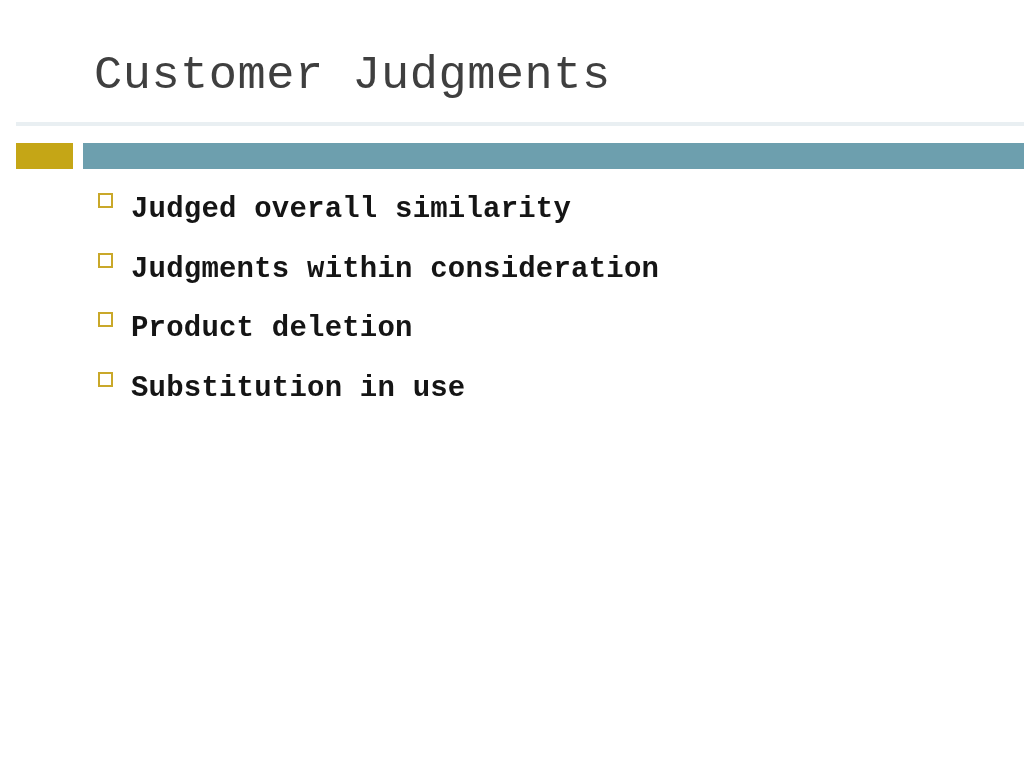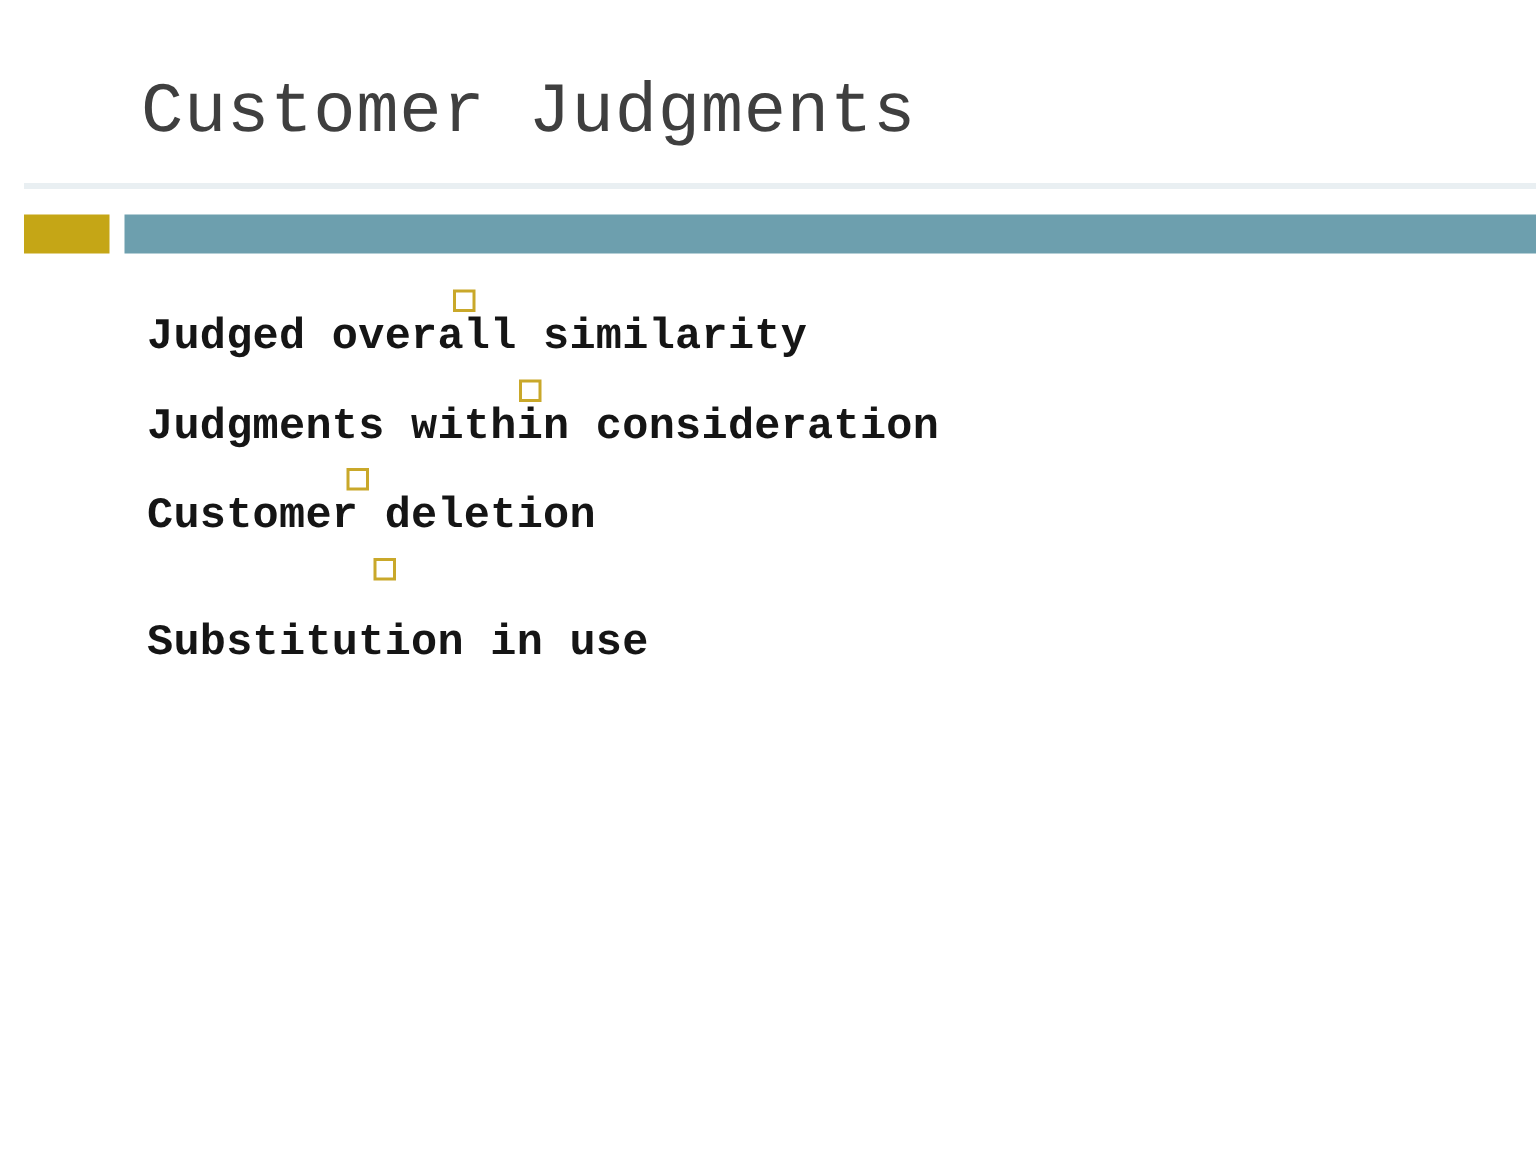--- a/index.html
+++ b/index.html
@@ -55,27 +55,26 @@
     position: absolute;
     left: 82px;
     top: 0;
     width: 900px;
   }
   .list-item {
     position: absolute;
     left: 0;
     height: 38px;
     display: flex;
-    align-items: center;
-    flex-direction: column;
+    align-items: flex-start;
   }
   .list-item:nth-child(1) { top: 193px; }
   .list-item:nth-child(2) { top: 253px; }
   .list-item:nth-child(3) { top: 312px; }
-  .list-item:nth-child(4) { top: 372px; gap: 25px; }
+  .list-item:nth-child(4) { top: 372px; }
   .bullet-square-icon {
     width: 11px;
     height: 11px;
     border: 2px solid var(--bullet-outline, #c9a82a);
     background: transparent;
     margin-right: 18px;
     flex: 0 0 auto;
   }
   .bullet-text {
     font-size: 29px;
@@ -105,21 +104,21 @@
       <span class="bullet-text">Judged overall similarity</span>
     </div>
 
     <div class="list-item">
       <span class="bullet-square-icon"></span>
       <span class="bullet-text">Judgments within consideration</span>
     </div>
 
     <div class="list-item">
       <span class="bullet-square-icon"></span>
-      <span class="bullet-text">Customer deletion</span>
+      <span class="bullet-text">Product deletion</span>
     </div>
 
     <div class="list-item">
       <span class="bullet-square-icon"></span>
       <span class="bullet-text">Substitution in use</span>
     </div>
 
   </div>
 
 </div>

